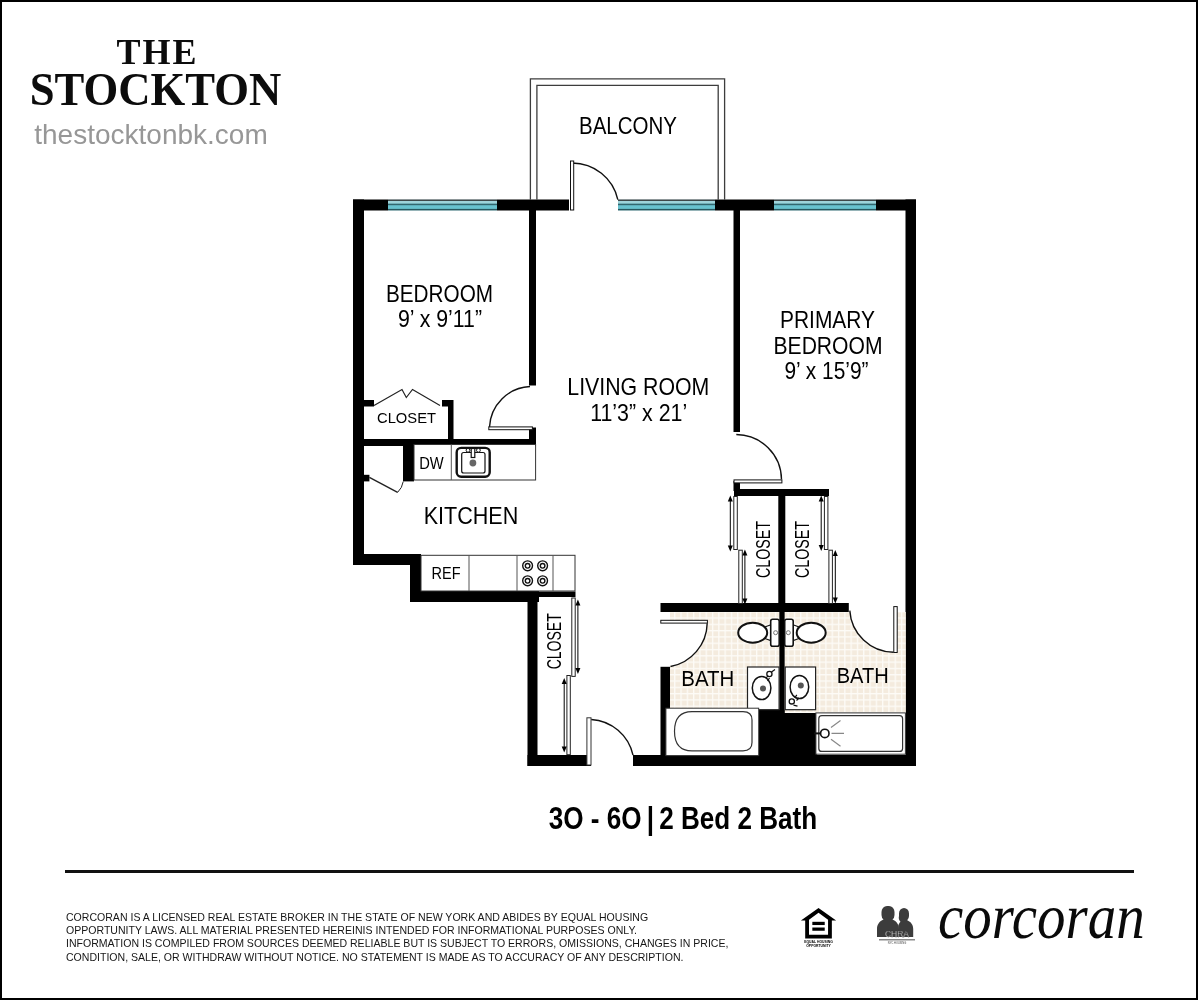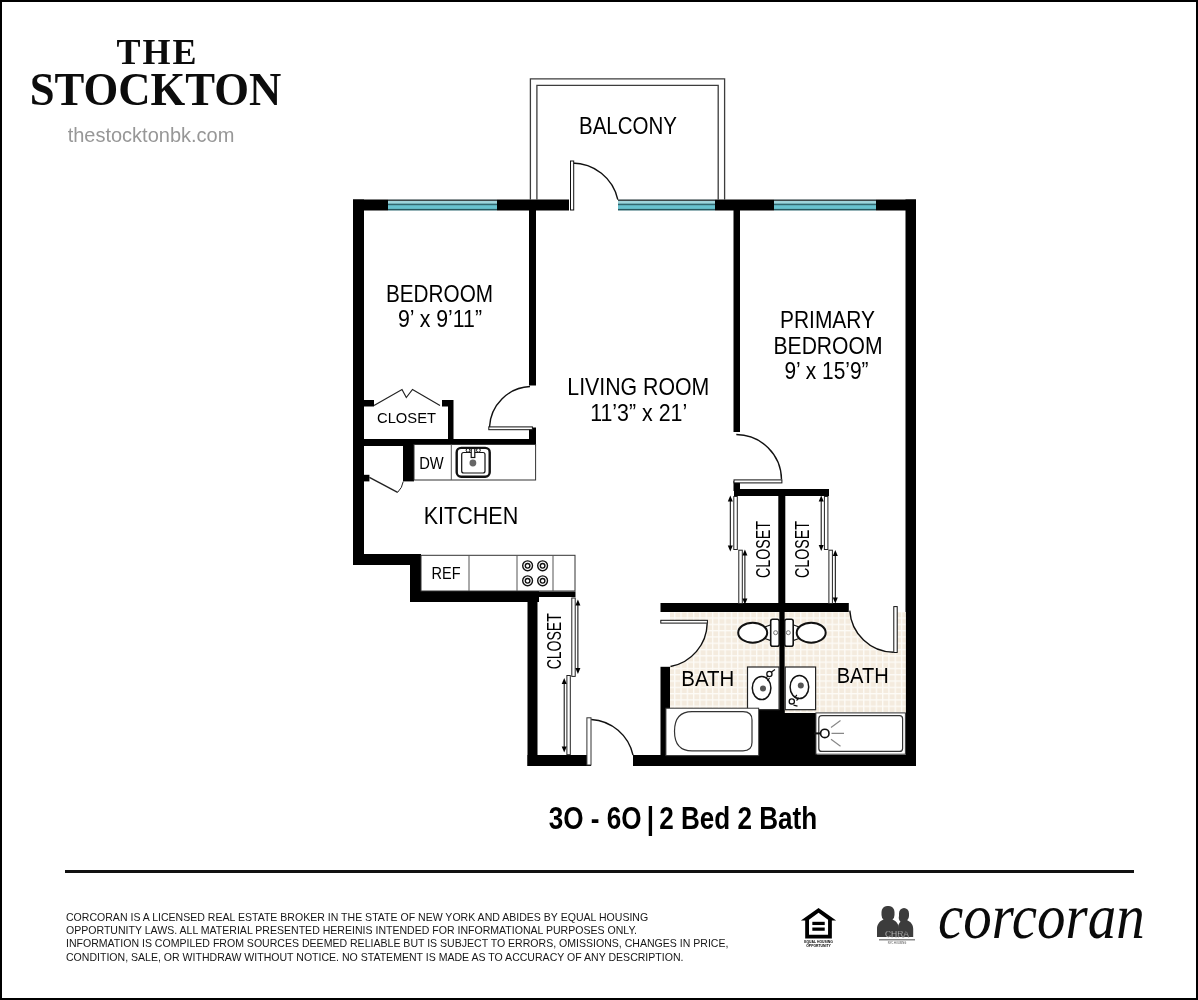--- a/index.html
+++ b/index.html
@@ -13,21 +13,21 @@
 </head>
 <body>
 <div id="page">
 
   <div id="frame"></div>
 
   <div class="abs" style="left:40px;top:33px;width:235px;height:38px;text-align:center;font-family:'Liberation Serif',serif;font-weight:bold;font-size:36px;line-height:38px;color:#0c0c0c;letter-spacing:2px;">THE</div>
 
   <div class="abs" style="left:18px;top:66px;width:275px;height:46px;text-align:center;font-family:'Liberation Serif',serif;font-weight:bold;font-size:47px;line-height:46px;color:#0c0c0c;letter-spacing:0px;transform:scaleX(0.95);">STOCKTON</div>
 
-  <div class="abs" style="left:31px;top:122px;width:240px;height:26px;text-align:center;font-size:20px;line-height:26px;color:#979797;">thestocktonbk.com</div>
+  <div class="abs" style="left:31px;top:122px;width:240px;height:26px;text-align:center;font-size:28px;line-height:26px;color:#979797;">thestocktonbk.com</div>
 
   <svg class="abs" style="left:0;top:0;" width="1198" height="1000" viewBox="0 0 1198 1000">
     <defs>
       <marker id="au" markerWidth="7" markerHeight="6" refX="6" refY="3" orient="auto">
           <path d="M6.5,0.5 L0.5,3 L6.5,5.5 z" fill="#000"></path>
         </marker>
       <marker id="ad" markerWidth="7" markerHeight="6" refX="1" refY="3" orient="auto">
           <path d="M0.5,0.5 L6.5,3 L0.5,5.5 z" fill="#000"></path>
         </marker>
     </defs>

